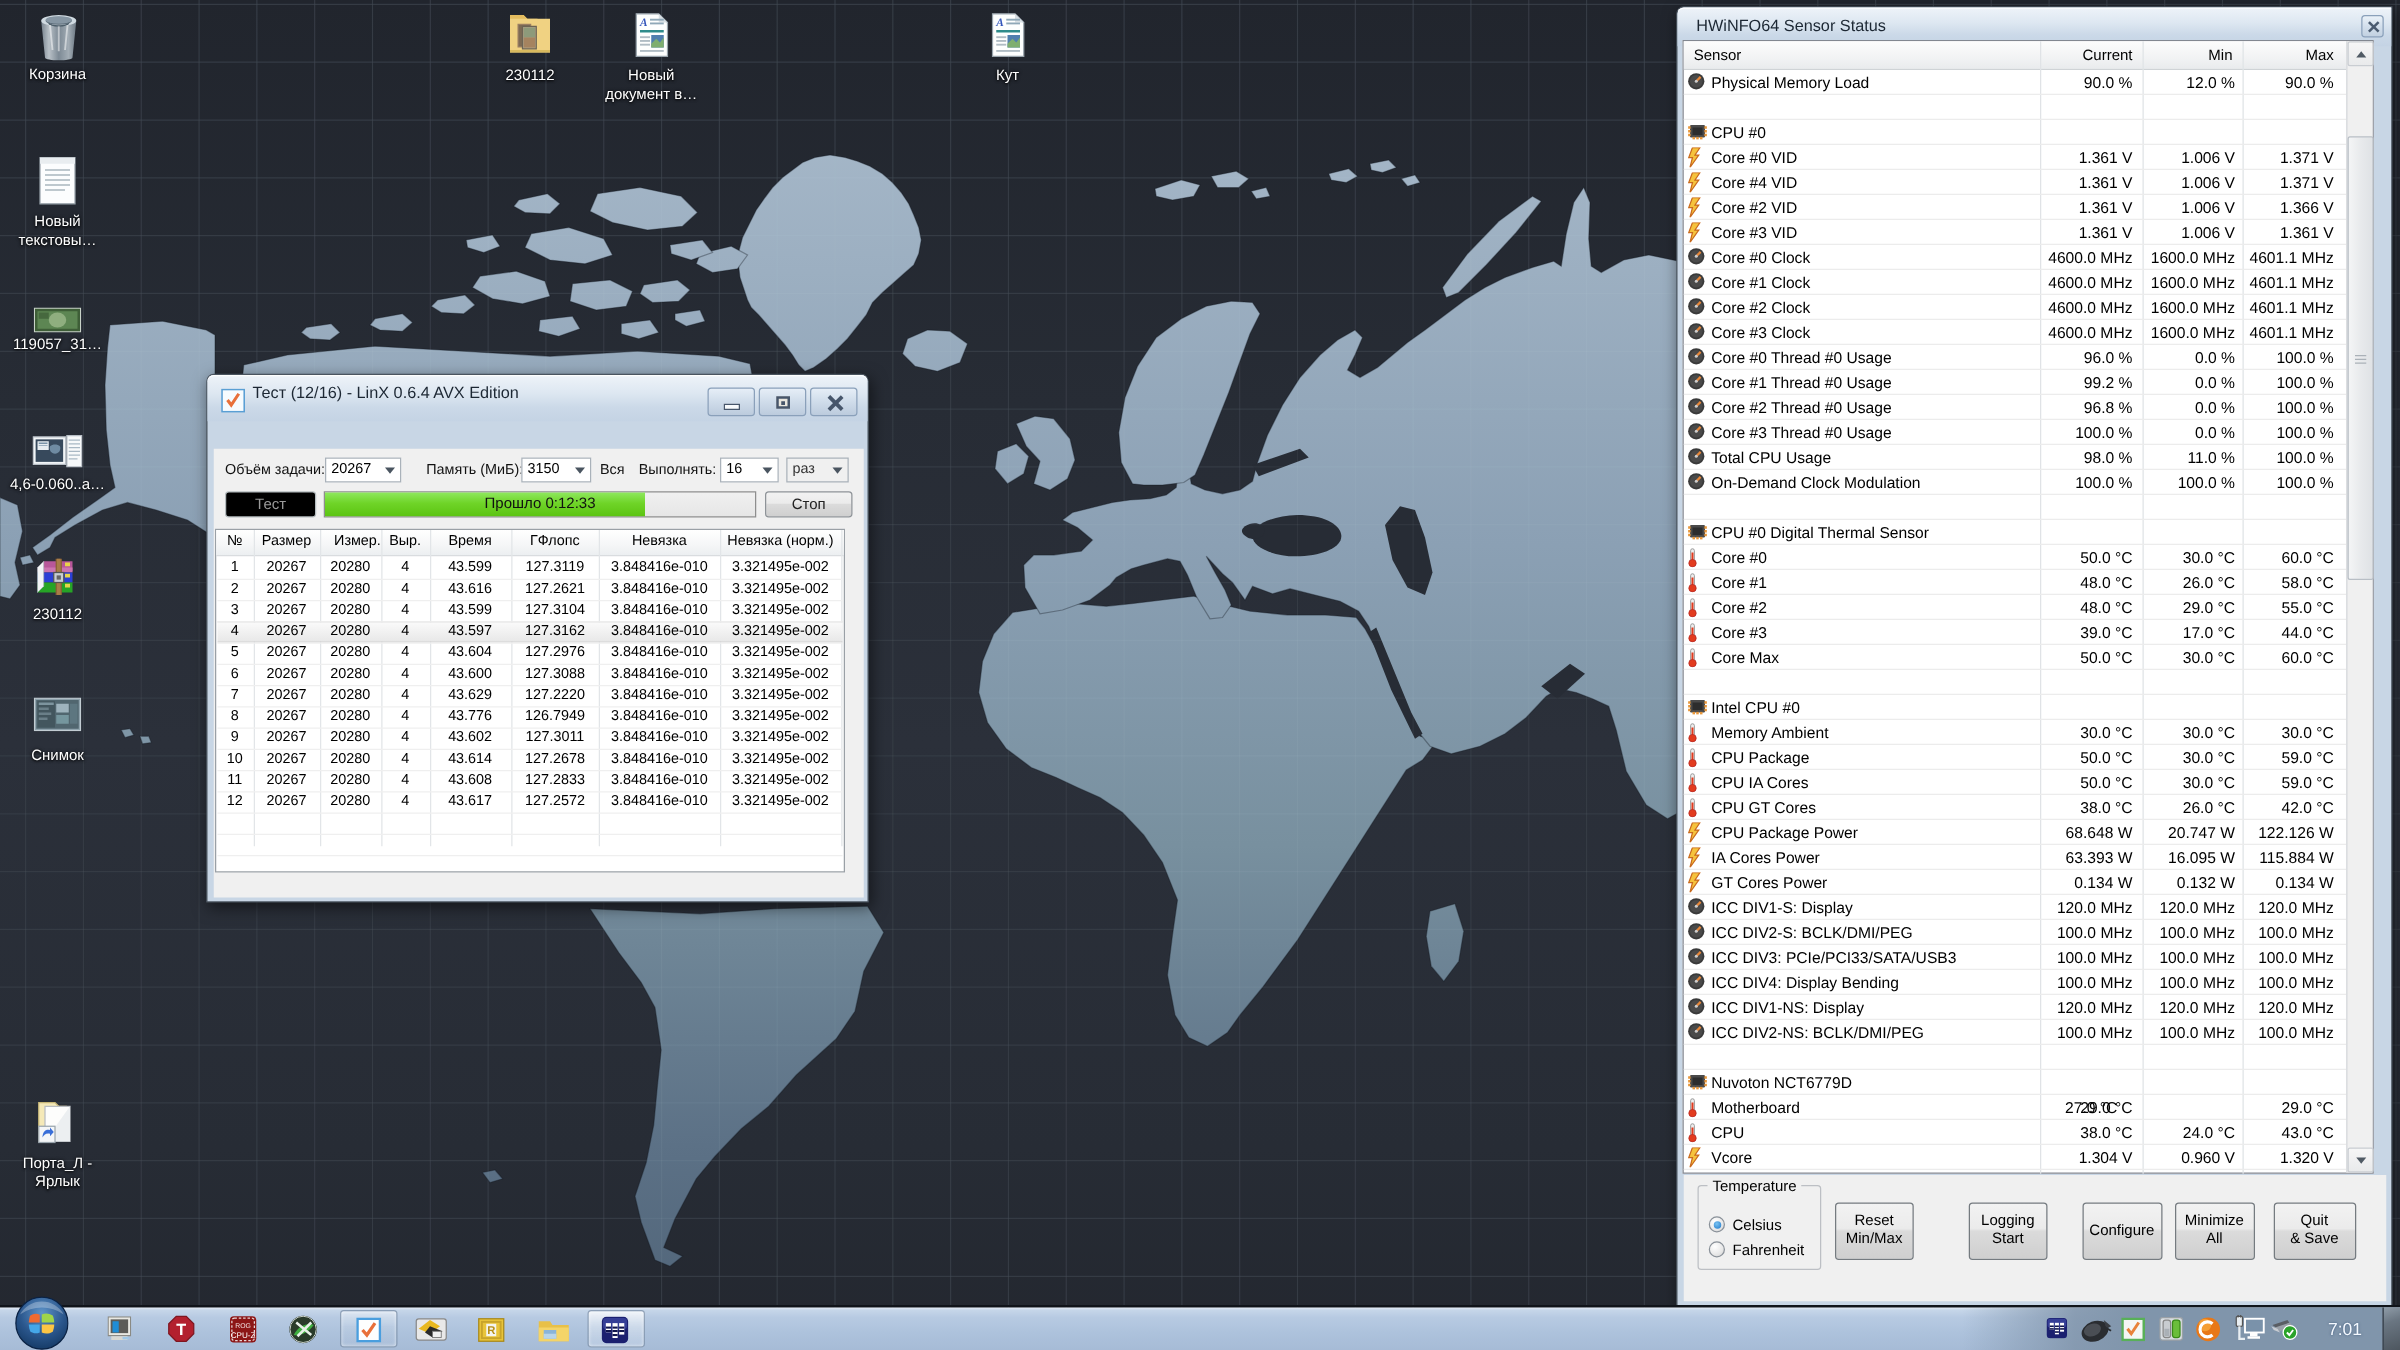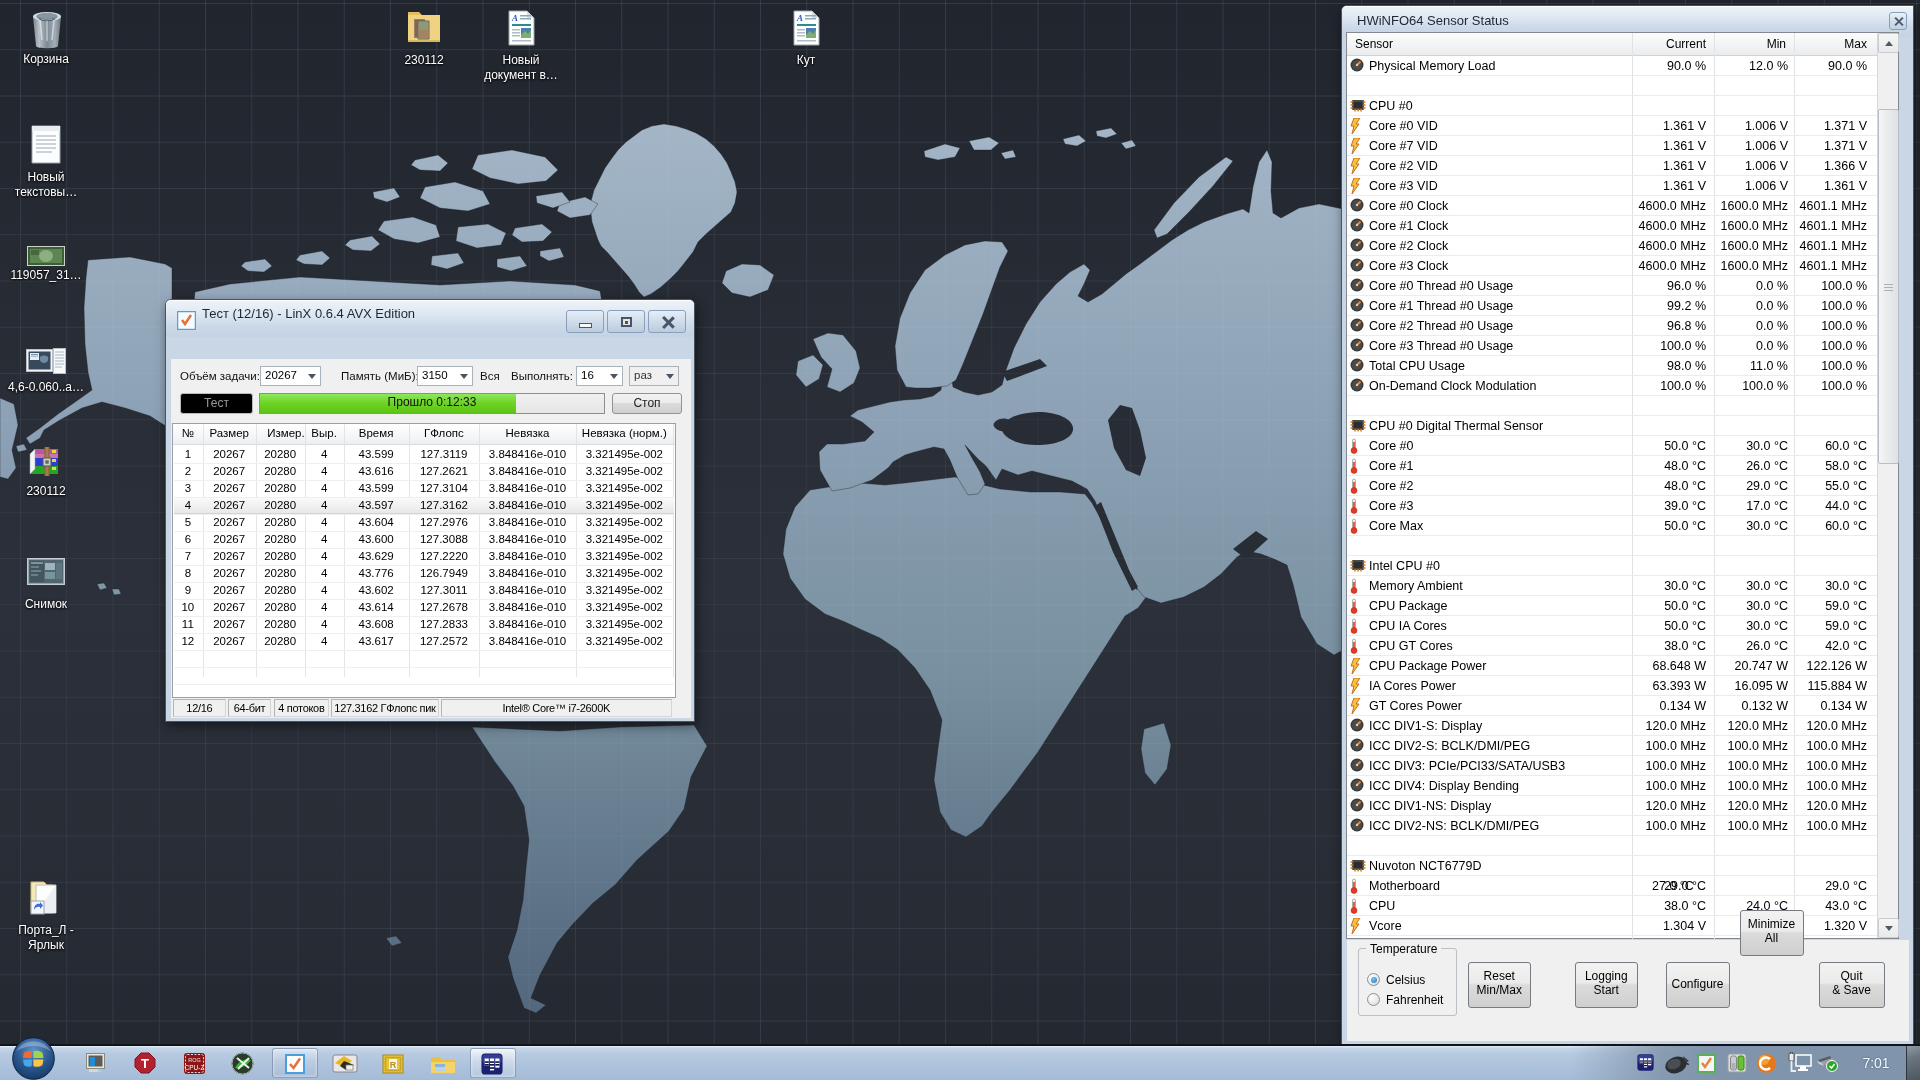--- a/index.html
+++ b/index.html
@@ -558,27 +558,20 @@
 <div style="position:absolute;left:1px;top:124px;width:500px;height:1px;background:#efefef"></div>
 <div style="position:absolute;left:1px;top:141px;width:500px;height:1px;background:#efefef"></div>
 <div style="position:absolute;left:1px;top:158px;width:500px;height:1px;background:#efefef"></div>
 <div style="position:absolute;left:1px;top:175px;width:500px;height:1px;background:#efefef"></div>
 <div style="position:absolute;left:1px;top:192px;width:500px;height:1px;background:#efefef"></div>
 <div style="position:absolute;left:1px;top:209px;width:500px;height:1px;background:#efefef"></div>
 <div style="position:absolute;left:1px;top:226px;width:500px;height:1px;background:#efefef"></div>
 <div style="position:absolute;left:1px;top:243px;width:500px;height:1px;background:#efefef"></div>
 <div style="position:absolute;left:1px;top:260px;width:500px;height:1px;background:#efefef"></div>
 </div>
-<div style="position:absolute;left:6px;top:399px;width:504px;height:19px;background:#f0f0f0;font-size:11px;color:#000">
-<div style="position:absolute;left:1px;top:0;width:52.7px;height:18px;border:1px solid #d4d4d4;border-top-color:#b4b4b4;border-left-color:#b4b4b4;text-align:center;line-height:17px;overflow:hidden;white-space:nowrap;letter-spacing:-0.3px">12/16</div>
-<div style="position:absolute;left:55.7px;top:0;width:43.8px;height:18px;border:1px solid #d4d4d4;border-top-color:#b4b4b4;border-left-color:#b4b4b4;text-align:center;line-height:17px;overflow:hidden;white-space:nowrap;letter-spacing:-0.3px">64-бит</div>
-<div style="position:absolute;left:101.5px;top:0;width:55.69999999999999px;height:18px;border:1px solid #d4d4d4;border-top-color:#b4b4b4;border-left-color:#b4b4b4;text-align:center;line-height:17px;overflow:hidden;white-space:nowrap;letter-spacing:-0.3px">4 потоков</div>
-<div style="position:absolute;left:159.2px;top:0;width:107.60000000000002px;height:18px;border:1px solid #d4d4d4;border-top-color:#b4b4b4;border-left-color:#b4b4b4;text-align:center;line-height:17px;overflow:hidden;white-space:nowrap;letter-spacing:-0.3px">127.3162 ГФлопс пик</div>
-<div style="position:absolute;left:268.8px;top:0;width:230.89999999999998px;height:18px;border:1px solid #d4d4d4;border-top-color:#b4b4b4;border-left-color:#b4b4b4;text-align:center;line-height:17px;overflow:hidden;white-space:nowrap;letter-spacing:-0.3px">Intel® Core™ i7-2600K</div>
-</div>
   </div>
 
 <div class="win" id="hwi" style="left:1341px;top:5px;width:573px;height:1040px;background:#c8d6e5;border-radius:6px 0 0 0">
 <div class="tbar" style="height:31px;border-radius:5px 0 0 0"></div>
 <div style="position:absolute;left:15px;top:7px;font-size:13px;color:#1c2733;white-space:nowrap">HWiNFO64 Sensor Status</div>
 <div style="position:absolute;left:547px;top:6px;width:18px;height:18px;border:1px solid #8aa0ba;border-radius:3px;background:linear-gradient(180deg,#eaf1f8,#d3dfec 50%,#c2d1e1)">
 <div style="position:absolute;left:4px;top:4px;width:9px;height:9px">
 <div style="position:absolute;left:4px;top:-1px;width:2px;height:11px;background:#4a5b70;transform:rotate(45deg)"></div>
 <div style="position:absolute;left:4px;top:-1px;width:2px;height:11px;background:#4a5b70;transform:rotate(-45deg)"></div>
 </div>
@@ -630,21 +623,21 @@
         <path d="M4,0 L10,0 6,6 9,6 2,16 4,8 1,8 Z" fill="#f6c33d" stroke="#c96a1e" stroke-width="1"></path>
       </svg></div>
 <div style="position:absolute;left:27px;top:112.5px;font-size:12.5px;color:#000;white-space:nowrap">Core #0 VID</div>
 <div style="position:absolute;left:150px;top:112.5px;width:214px;text-align:right;font-size:12.5px;color:#000">1.361 V</div>
 <div style="position:absolute;left:310px;top:112.5px;width:136px;text-align:right;font-size:12.5px;color:#000">1.006 V</div>
 <div style="position:absolute;left:390px;top:112.5px;width:135px;text-align:right;font-size:12.5px;color:#000">1.371 V</div>
 <div style="position:absolute;left:5px;top:149px;width:530px;height:1px;background:#ececec"></div>
 <div style="position:absolute;left:8px;top:132px;width:17px;height:16px"><svg width="11" height="16" viewBox="0 0 11 16">
         <path d="M4,0 L10,0 6,6 9,6 2,16 4,8 1,8 Z" fill="#f6c33d" stroke="#c96a1e" stroke-width="1"></path>
       </svg></div>
-<div style="position:absolute;left:27px;top:132.5px;font-size:12.5px;color:#000;white-space:nowrap">Core #7 VID</div>
+<div style="position:absolute;left:27px;top:132.5px;font-size:12.5px;color:#000;white-space:nowrap">Core #4 VID</div>
 <div style="position:absolute;left:150px;top:132.5px;width:214px;text-align:right;font-size:12.5px;color:#000">1.361 V</div>
 <div style="position:absolute;left:310px;top:132.5px;width:136px;text-align:right;font-size:12.5px;color:#000">1.006 V</div>
 <div style="position:absolute;left:390px;top:132.5px;width:135px;text-align:right;font-size:12.5px;color:#000">1.371 V</div>
 <div style="position:absolute;left:5px;top:169px;width:530px;height:1px;background:#ececec"></div>
 <div style="position:absolute;left:8px;top:152px;width:17px;height:16px"><svg width="11" height="16" viewBox="0 0 11 16">
         <path d="M4,0 L10,0 6,6 9,6 2,16 4,8 1,8 Z" fill="#f6c33d" stroke="#c96a1e" stroke-width="1"></path>
       </svg></div>
 <div style="position:absolute;left:27px;top:152.5px;font-size:12.5px;color:#000;white-space:nowrap">Core #2 VID</div>
 <div style="position:absolute;left:150px;top:152.5px;width:214px;text-align:right;font-size:12.5px;color:#000">1.361 V</div>
 <div style="position:absolute;left:310px;top:152.5px;width:136px;text-align:right;font-size:12.5px;color:#000">1.006 V</div>
@@ -1049,21 +1042,21 @@
 <div style="position:absolute;left:24px;top:936px;background:#f0f0f0;padding:0 4px;font-size:12px;color:#000">Temperature</div>
 <div style="position:absolute;left:25px;top:967px;width:13px;height:13px;border-radius:50%;background:radial-gradient(circle at 35% 30%,#fff,#e8e8e8 60%,#cfcfcf);border:1px solid #8a9199"></div>
 <div style="position:absolute;left:28.5px;top:970.5px;width:6px;height:6px;border-radius:50%;background:radial-gradient(circle at 40% 35%,#79c3f2,#1f77c8)"></div>
 <div style="position:absolute;left:44px;top:967px;font-size:12px;color:#000">Celsius</div>
 <div style="position:absolute;left:25px;top:987px;width:13px;height:13px;border-radius:50%;background:radial-gradient(circle at 35% 30%,#fff,#e8e8e8 60%,#cfcfcf);border:1px solid #8a9199"></div>
 <div style="position:absolute;left:44px;top:987px;font-size:12px;color:#000">Fahrenheit</div>
 
 <div style="position:absolute;left:125.5px;top:956px;width:63.5px;height:46px;border:1px solid #757b80;border-radius:3px;background:linear-gradient(180deg,#f2f2f2,#ebebeb 45%,#dbdbdb 50%,#cfcfcf);font-size:12px;color:#000;text-align:center;padding-top:6px">Reset<br>Min/Max</div>
 <div style="position:absolute;left:232.5px;top:956px;width:63.5px;height:46px;border:1px solid #757b80;border-radius:3px;background:linear-gradient(180deg,#f2f2f2,#ebebeb 45%,#dbdbdb 50%,#cfcfcf);font-size:12px;color:#000;text-align:center;padding-top:6px">Logging<br>Start</div>
 <div style="position:absolute;left:323.5px;top:956px;width:64px;height:46px;border:1px solid #757b80;border-radius:3px;background:linear-gradient(180deg,#f2f2f2,#ebebeb 45%,#dbdbdb 50%,#cfcfcf);font-size:12px;color:#000;text-align:center;line-height:43px">Configure</div>
-<div style="position:absolute;left:397.5px;top:904px;width:64px;height:46px;border:1px solid #757b80;border-radius:3px;background:linear-gradient(180deg,#f2f2f2,#ebebeb 45%,#dbdbdb 50%,#cfcfcf);font-size:12px;color:#000;text-align:center;padding-top:6px">Minimize<br>All</div>
+<div style="position:absolute;left:397.5px;top:956px;width:64px;height:46px;border:1px solid #757b80;border-radius:3px;background:linear-gradient(180deg,#f2f2f2,#ebebeb 45%,#dbdbdb 50%,#cfcfcf);font-size:12px;color:#000;text-align:center;padding-top:6px">Minimize<br>All</div>
 <div style="position:absolute;left:476.5px;top:956px;width:66px;height:46px;border:1px solid #757b80;border-radius:3px;background:linear-gradient(180deg,#f2f2f2,#ebebeb 45%,#dbdbdb 50%,#cfcfcf);font-size:12px;color:#000;text-align:center;padding-top:6px">Quit<br>&amp; Save</div>
 </div>
 <div id="bartop"></div>
 <div id="bar">
     <div class="dark"></div>
   </div>
 <svg style="position:absolute;left:12px;top:1037px" width="43" height="43" viewBox="0 0 43 43">
 <defs>
 <radialGradient id="orb" cx="0.5" cy="0.3" r="0.95">
 <stop offset="0" stop-color="#5e93c8"></stop>

